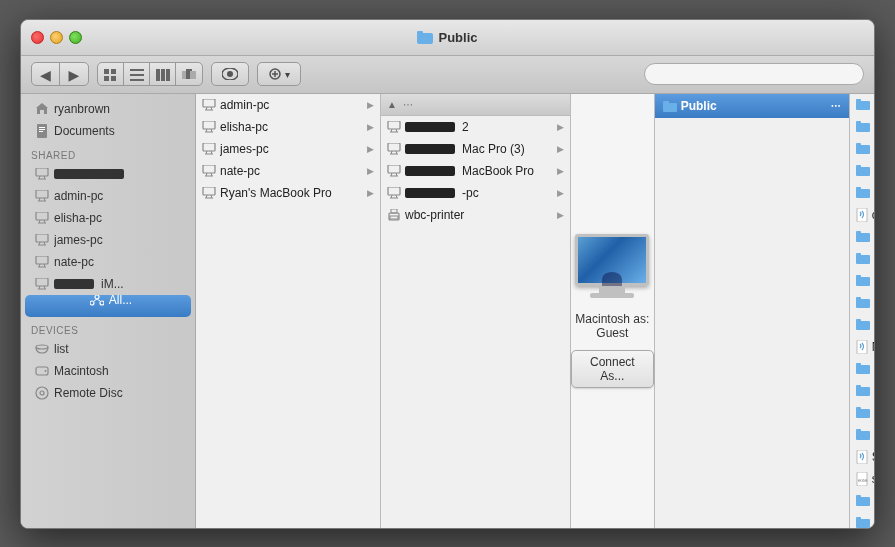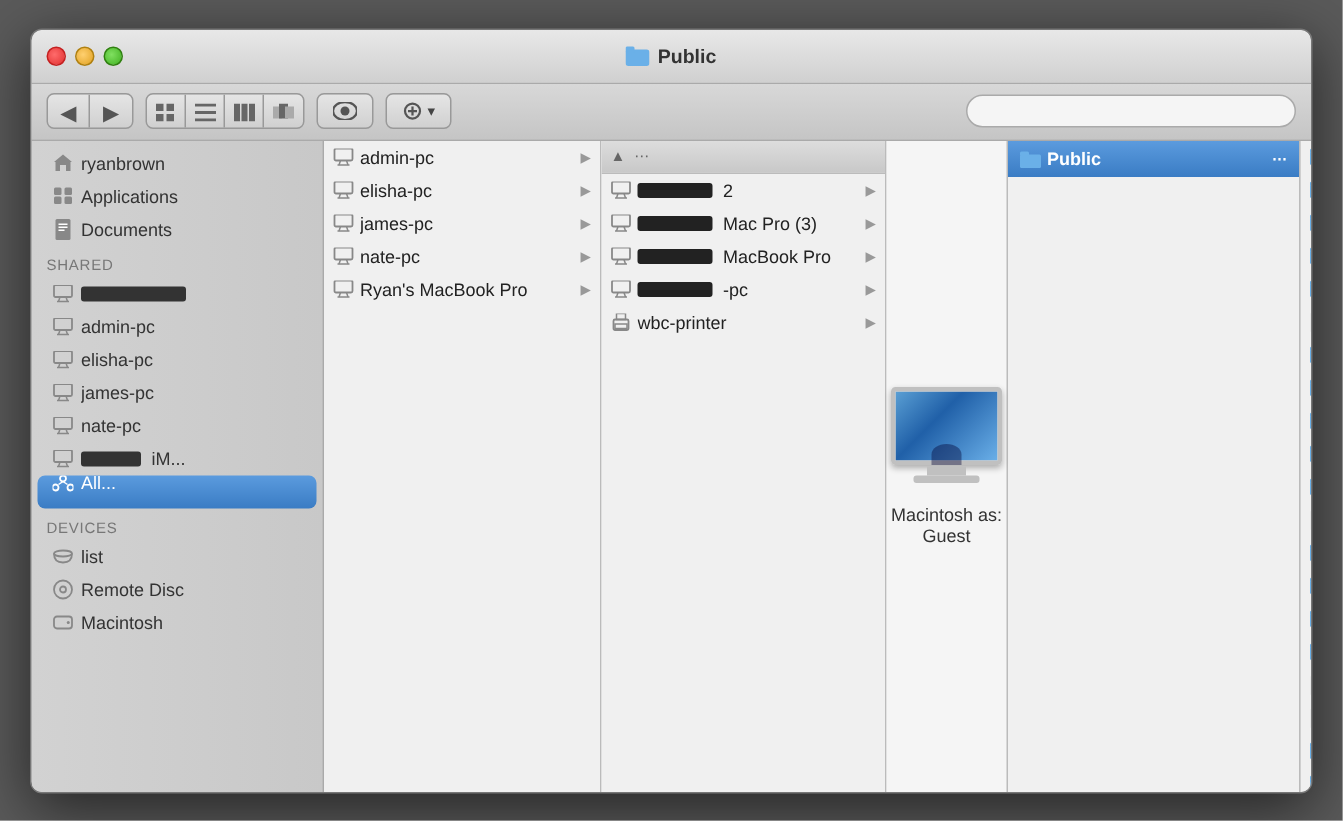--- a/index.html
+++ b/index.html
@@ -145,21 +145,21 @@
       float: right;
     }
     
     .content {
       display: flex;
       flex: 1;
       overflow: hidden;
     }
     
     .sidebar {
-      width: 195px;
+      width: 175px;
       background: linear-gradient(to right, #d2d2d2, #c8c8c8);
       border-right: 1px solid #aaa;
       overflow-y: auto;
       padding-top: 4px;
     }
     .sidebar-item {
       display: flex;
       align-items: center;
       padding: 2px 8px 2px 14px;
       cursor: pointer;
@@ -168,20 +168,21 @@
       gap: 5px;
       white-space: nowrap;
       overflow: hidden;
     }
     .sidebar-item.selected {
       background: linear-gradient(to bottom, #5b9bde, #3a7cc4);
       color: white;
       border-radius: 5px;
       margin: 0 4px;
       padding: 2px 4px 14px 10px;
+      justify-content: center;
     }
     .sidebar-section-header {
       padding: 8px 10px 2px 10px;
       font-size: 10px;
       font-weight: normal;
       color: #777;
       letter-spacing: 0.05em;
       text-transform: uppercase;
     }
     .sidebar-icon {
@@ -353,31 +354,20 @@
       <div class="sidebar-item">
         <div class="sidebar-icon">
           <svg width="14" height="13" viewBox="0 0 14 13">
               <polygon points="7,1 1,6 2,6 2,12 5,12 5,8 9,8 9,12 12,12 12,6 13,6" fill="#888"></polygon>
             </svg>
         </div>
         <span class="sidebar-label">ryanbrown</span>
       </div>
       <div class="sidebar-item">
         <div class="sidebar-icon">
-          <svg width="14" height="13" viewBox="0 0 14 13">
-              <rect x="1" y="1" width="5" height="5" rx="1" fill="#888"></rect>
-              <rect x="8" y="1" width="5" height="5" rx="1" fill="#888"></rect>
-              <rect x="1" y="7" width="5" height="5" rx="1" fill="#888"></rect>
-              <rect x="8" y="7" width="5" height="5" rx="1" fill="#888"></rect>
-            </svg>
-        </div>
-        <span class="sidebar-label">Applications</span>
-      </div>
-      <div class="sidebar-item">
-        <div class="sidebar-icon">
           <svg width="12" height="14" viewBox="0 0 12 14">
               <rect x="1" y="0" width="10" height="14" rx="1" fill="#888"></rect>
               <rect x="3" y="3" width="6" height="1" fill="#fff"></rect>
               <rect x="3" y="5" width="6" height="1" fill="#fff"></rect>
               <rect x="3" y="7" width="4" height="1" fill="#fff"></rect>
             </svg>
         </div>
         <span class="sidebar-label">Documents</span>
       </div>
 
@@ -470,35 +460,35 @@
         <div class="sidebar-icon">
           <svg width="14" height="12" viewBox="0 0 14 12">
               <ellipse cx="7" cy="4" rx="6" ry="2" fill="none" stroke="#888" stroke-width="1.2"></ellipse>
               <path d="M1 4 Q1 10 7 10 Q13 10 13 4" fill="none" stroke="#888" stroke-width="1.2"></path>
             </svg>
         </div>
         <span class="sidebar-label">list</span>
       </div>
       <div class="sidebar-item">
         <div class="sidebar-icon">
+          <svg width="14" height="12" viewBox="0 0 14 12">
+              <rect x="1" y="2" width="12" height="8" rx="2" fill="none" stroke="#888" stroke-width="1.2"></rect>
+              <circle cx="10.5" cy="6" r="1" fill="#888"></circle>
+            </svg>
+        </div>
+        <span class="sidebar-label">Macintosh</span>
+      </div>
+      <div class="sidebar-item">
+        <div class="sidebar-icon">
           <svg width="14" height="14" viewBox="0 0 14 14">
               <circle cx="7" cy="7" r="6" fill="none" stroke="#888" stroke-width="1.2"></circle>
               <circle cx="7" cy="7" r="2" fill="none" stroke="#888" stroke-width="1.2"></circle>
             </svg>
         </div>
         <span class="sidebar-label">Remote Disc</span>
-      </div>
-      <div class="sidebar-item">
-        <div class="sidebar-icon">
-          <svg width="14" height="12" viewBox="0 0 14 12">
-              <rect x="1" y="2" width="12" height="8" rx="2" fill="none" stroke="#888" stroke-width="1.2"></rect>
-              <circle cx="10.5" cy="6" r="1" fill="#888"></circle>
-            </svg>
-        </div>
-        <span class="sidebar-label">Macintosh</span>
       </div>
     </div>
 
     <div class="columns-area">
 
       <div class="column" style="min-width:185px;max-width:185px;">
         <div class="column-item">
           <svg width="14" height="12" viewBox="0 0 14 12">
               <rect x="1" y="0" width="12" height="8" rx="1" fill="none" stroke="#888" stroke-width="1.2"></rect>
               <line x1="5" y1="8" x2="4" y2="11" stroke="#888" stroke-width="1"></line>
@@ -619,20 +609,21 @@
             </div>
             <div style="width:26px;height:6px;background:#c0c0c0;margin-top:1px;"></div>
             <div style="width:44px;height:5px;background:#c0c0c0;border-radius:2px;"></div>
 
             <div style="position:absolute;bottom:16px;left:50%;transform:translateX(-50%);width:20px;height:14px;background:rgba(0,0,50,0.4);border-radius:50% 50% 0 0;"></div>
           </div>
         </div>
         <div style="text-align:center;">
           <span style="font-size:12px;color:#333;">Macintosh as: Guest</span>
         </div>
+        <button style="background:linear-gradient(to bottom,#f5f5f5,#e0e0e0);border:1px solid #aaa;border-radius:5px;padding:4px 18px;cursor:pointer;font-size:12px;color:#333;box-shadow:0 1px 2px rgba(0,0,0,0.15);">Connect As...</button>
       </div>
 
       <div class="column public-col" style="min-width:195px;max-width:195px;">
         <div class="column-header">
           <svg width="14" height="12" viewBox="0 0 14 12">
               <rect x="0" y="3" width="14" height="9" rx="1" fill="#6ab0e8"></rect>
               <rect x="0" y="1" width="6" height="3" rx="1" fill="#6ab0e8"></rect>
             </svg>
           <span>Public</span>
           <span style="margin-left:auto;font-size:10px;">⋯</span>

